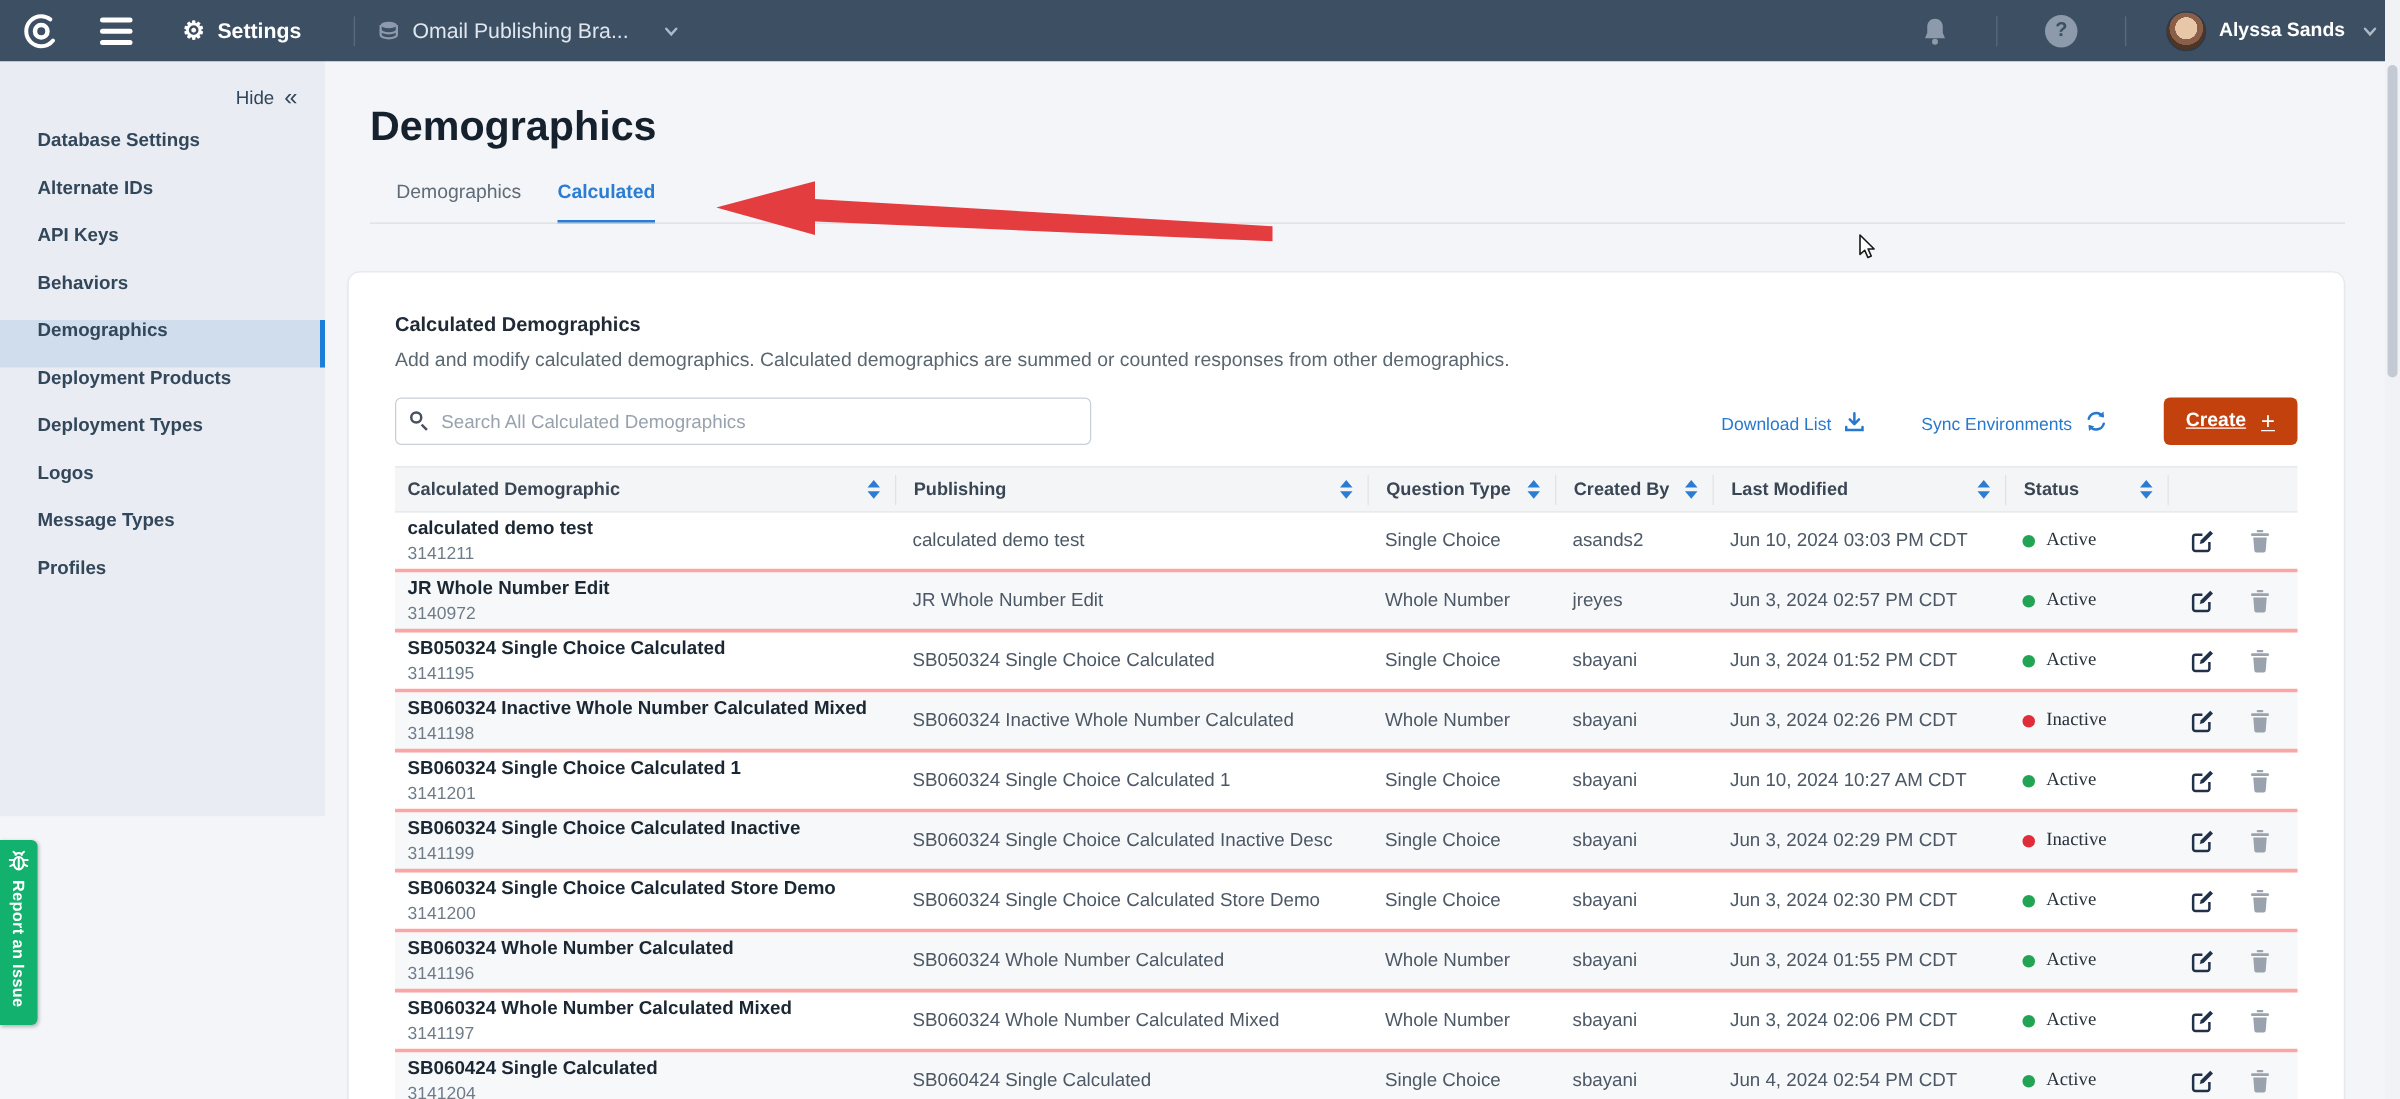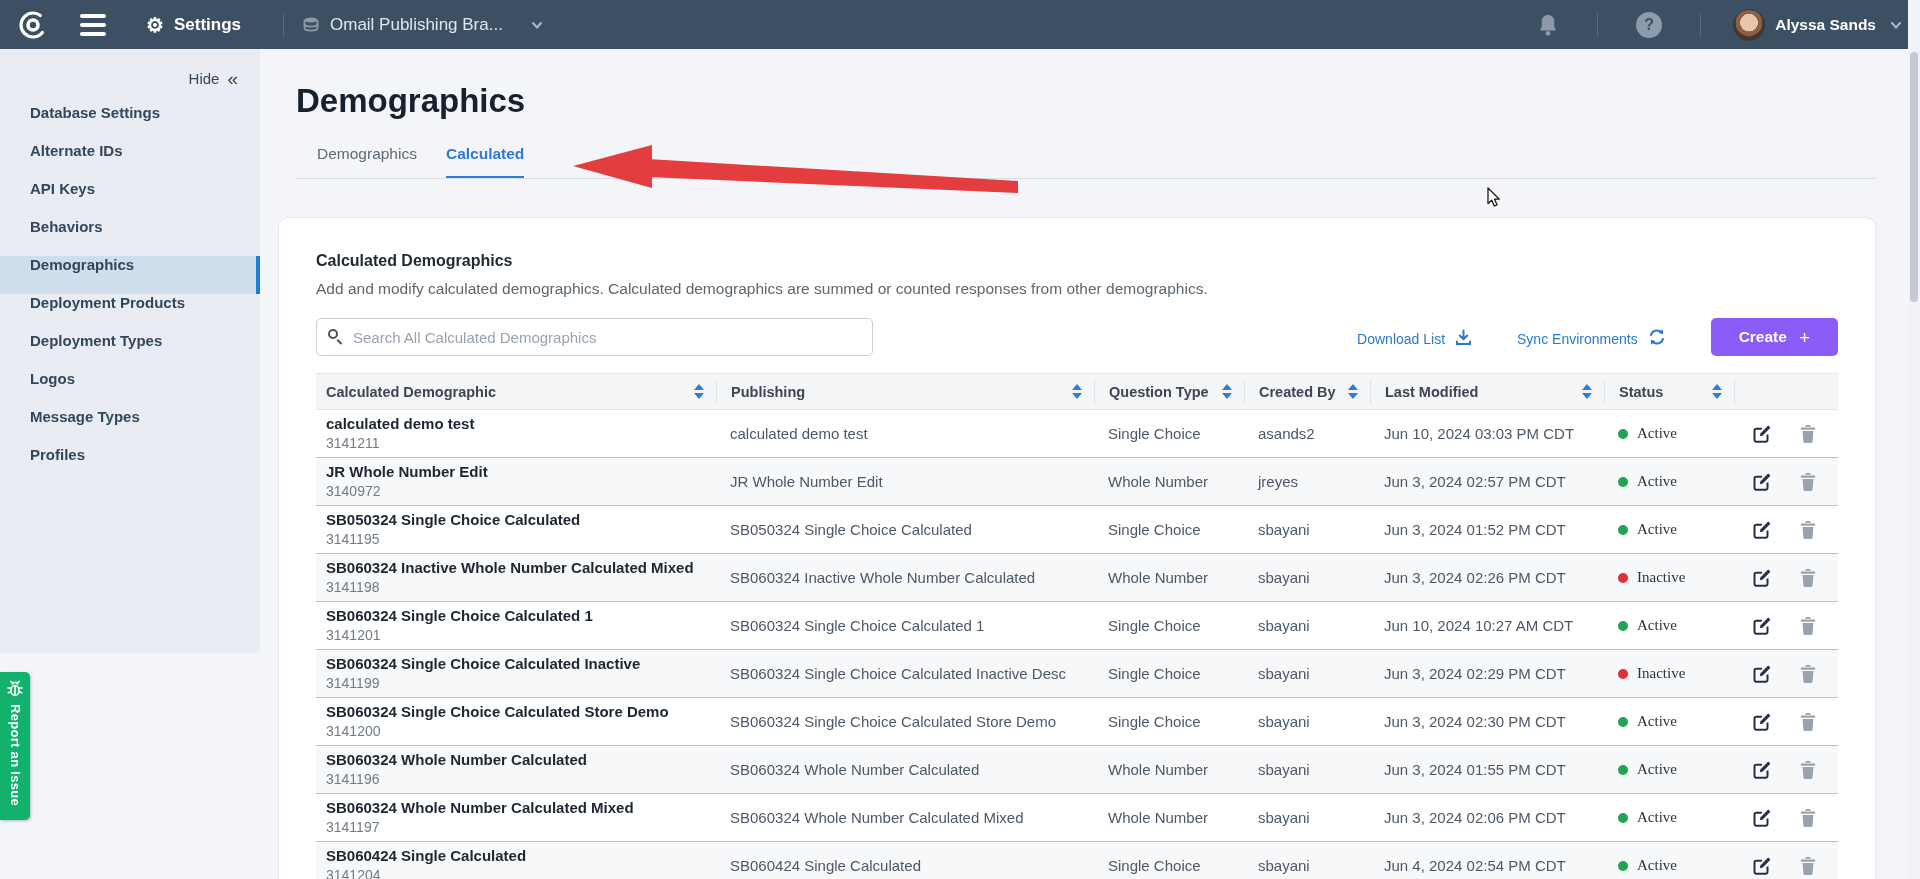--- a/index.html
+++ b/index.html
@@ -45,34 +45,34 @@
 
   .toolbar { display:flex; align-items:center; justify-content:space-between; margin-bottom:17px; }
   .search-box { position:relative; width:557px; height:38px; }
   .search-box input { width:100%; height:100%; border:1px solid #c9cfd8; border-radius:5px; padding:0 0 0 36px; font-size:15px; color:#333; outline:none; font-family:"Liberation Sans", sans-serif; background:#fff; }
   .search-box input::placeholder { color:#98a2ae; }
   .search-glyph { position:absolute; left:12px; top:11px; width:15px; height:15px; }
   .search-glyph .lens { position:absolute; left:0; top:0; width:10px; height:10px; border:2px solid #49525c; border-radius:50%; }
   .search-glyph .handle { position:absolute; left:10px; top:10px; width:6px; height:2px; background:#49525c; transform:rotate(45deg); transform-origin:0 0; }
   .toolbar-actions { display:flex; align-items:center; gap:44px; }
   .link-action { display:flex; align-items:flex-end; gap:9px; color:#2779cf; font-size:14px; cursor:pointer; }
-  .create-btn { height:38px; padding:0 28px; background:#8b5cf6; color:#fff; border:none; border-radius:5px; font-size:15.5px; font-weight:600; display:flex; align-items:center; gap:12px; cursor:pointer; font-family:"Liberation Sans", sans-serif; }
+  .create-btn { height:38px; padding:0 18px; background:#c2410c; color:#fff; border:none; border-radius:5px; font-size:15.5px; font-weight:600; display:flex; align-items:center; gap:12px; cursor:pointer; font-family:"Liberation Sans", sans-serif;text-decoration:underline; }
   .create-plus { font-size:19px; font-weight:400; line-height:1; }
 
   
   .grid-row { display:grid; grid-template-columns:400px 378px 150px 126px 234px 130px auto; align-items:center; }
   .thead { height:37px; background:#f4f5f7; border-top:1px solid #e3e6ea; border-bottom:1px solid #e3e6ea; }
   .th { display:flex; align-items:center; justify-content:space-between; height:24px; padding:0 12px 0 14px; font-size:14.5px; font-weight:bold; color:#3a4654; }
   .th:first-child { padding-left:10px; border-left:none; }
   .th + .th { border-left:1px solid #dfe3e8; }
   .sort { display:flex; flex-direction:column; gap:3px; cursor:pointer; }
   .sort i { display:block; width:0; height:0; border-left:5px solid transparent; border-right:5px solid transparent; }
   .sort .up { border-bottom:6px solid #2b7cd3; }
   .sort .down { border-top:6px solid #2b7cd3; }
-  .trow { height:48px; border-bottom:1px solid #fca5a5; font-size:15px; color:#4c5866; }
+  .trow { height:48px; border-bottom:3px solid #fca5a5; font-size:15px; color:#4c5866; }
   .trow:nth-child(even) { background:#f7f8f9; }
   .cell { padding:0 12px 0 14px; white-space:nowrap; overflow:hidden; }
   .cell.name-cell { padding-left:10px; line-height:1.25; }
   .row-name { font-weight:bold; color:#1b2733; font-size:15px; }
   .row-id { color:#6f7c88; font-size:14px; margin-top:1px; }
   .status-cell { display:flex; align-items:center; gap:9px; color:#29323c;font-family:Liberation Serif, serif; }
   .dot { width:10px; height:10px; border-radius:50%; }
   .dot.active { background:#21a453; }
   .dot.inactive { background:#e12d39; }
   .actions-cell { display:flex; align-items:center; gap:26px; padding-left:18px; }

